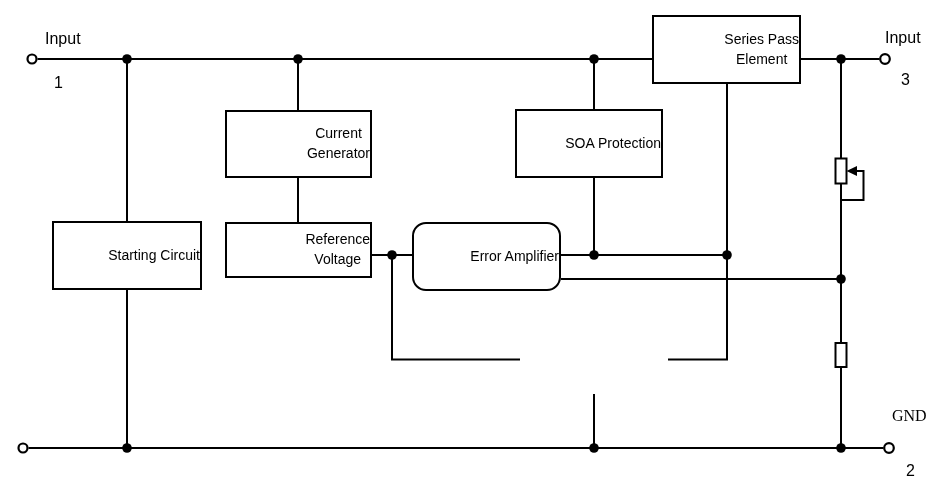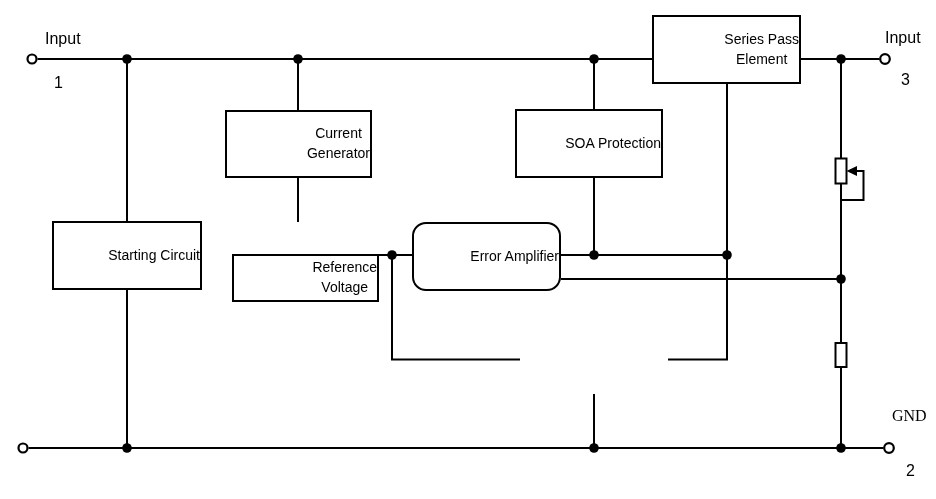--- a/index.html
+++ b/index.html
@@ -25,21 +25,21 @@
     display: flex;
     align-items: center;
     justify-content: flex-end;
     text-align: center;
     font-size: 14px;
     line-height: 1.4;
     white-space: pre-line;
   }
   .b-start   { left: 52px;  top: 221px; width: 150px; height: 69px; }
   .b-curgen  { left: 225px; top: 110px; width: 147px; height: 68px; padding-left: 31px; }
-  .b-refv    { left: 232px; top: 222px; width: 147px; height: 48px; margin-top: 32px; }
+  .b-refv    { left: 225px; top: 222px; width: 147px; height: 56px; }
   .b-erramp  { left: 412px; top: 222px; width: 149px; height: 69px; border-radius: 14px; }
   .b-soa     { left: 515px; top: 109px; width: 148px; height: 69px; }
   .b-spe     { left: 652px; top: 15px;  width: 149px; height: 69px; }
   .b-therm   { left: 520px; top: 324px; width: 148px; height: 70px; }
   .term-label {
     position: absolute;
     font-size: 16px;
     white-space: nowrap;
     margin-left: 20px;
   }

